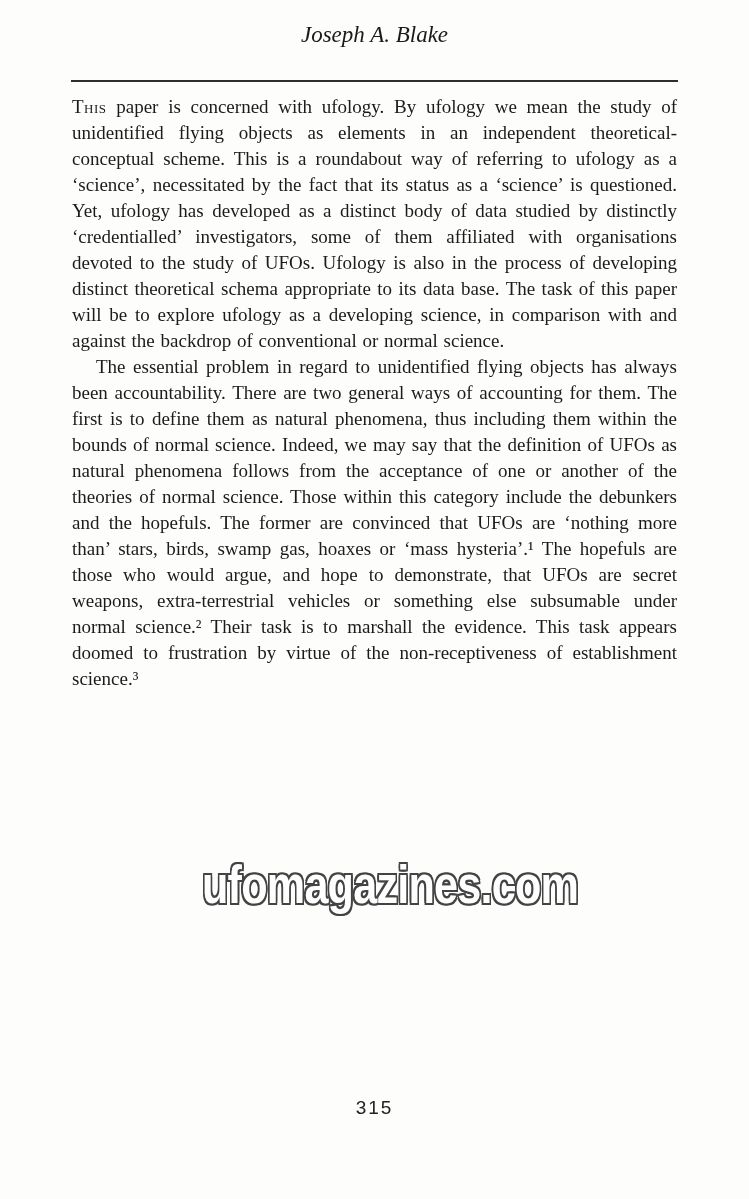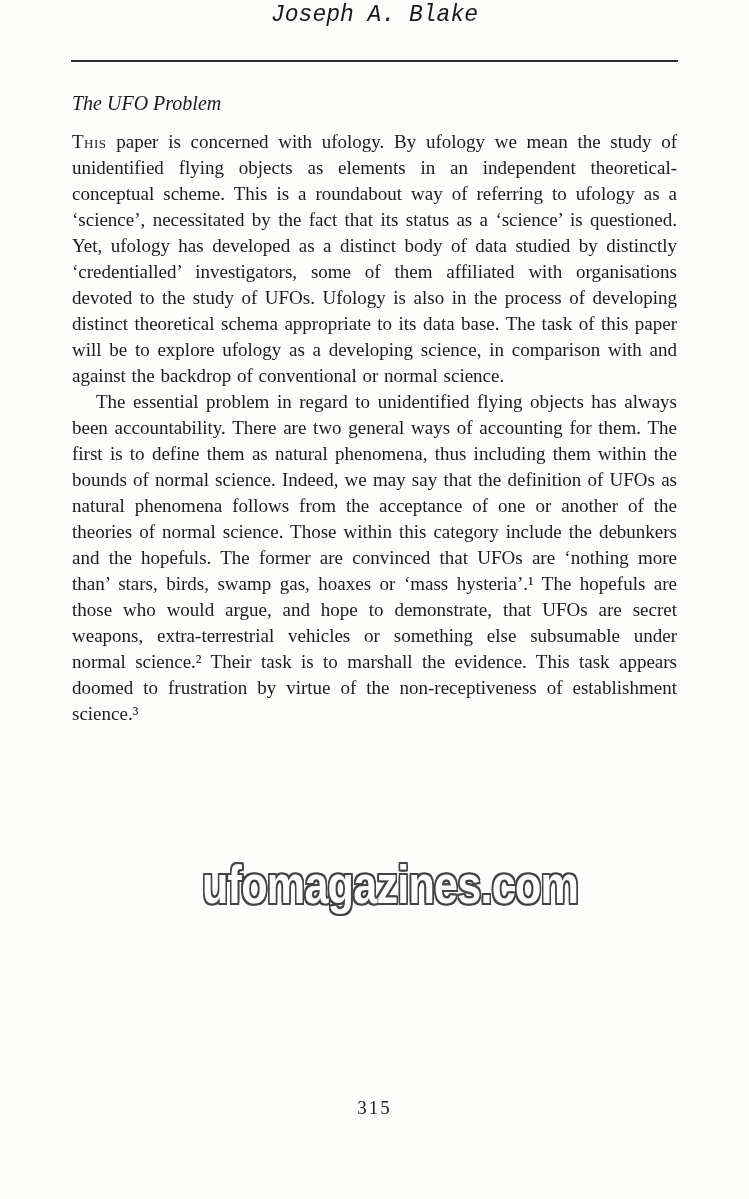--- a/index.html
+++ b/index.html
@@ -22,22 +22,23 @@
     text-align: center;
     font-family: "Liberation Sans", sans-serif;
     font-weight: 700;
     font-size: 26px;
     line-height: 44px;
     letter-spacing: 0.4px;
     color: #171717;
   }
   .title-line { display: block; }
   .author {
+    margin-top: 20px;
     text-align: center;
-    font-family: Liberation Mono, monospace;
+    font-family: Liberation Serif, serif;
     font-style: italic;
     font-size: 23px;
     line-height: 30px;
     color: #1a1a1a;
   }
   .rule {
     margin: 30px 71px 0;
     border: 0;
     border-top: 2px solid #2e2e2e;
   }
@@ -64,21 +65,21 @@
   .lead-smallcaps {
     font-variant: small-caps;
     letter-spacing: 0.5px;
   }
   .page-number {
     position: absolute;
     top: 1097px;
     left: 0;
     width: 100%;
     text-align: center;
-    font-family: Liberation Serif, serif;
+    font-family: Liberation Sans, sans-serif;
     font-size: 19px;
     letter-spacing: 2px;
     color: #222222;
   }
   .watermark {
     position: absolute;
     top: 854px;
     left: 16px;
     width: 100%;
     text-align: center;
@@ -107,21 +108,20 @@
 </head>
 <body>
 
 <div class="page">
 
 
   <div class="author">Joseph A. Blake</div>
 
   <hr class="rule">
 
-  <h2 class="section-heading">The UFO Problem</h2>
 
   <div class="body-text">
     <p><span class="lead-smallcaps">This</span><span> paper is concerned with ufology. By ufology we mean the study of unidentified flying objects as elements in an independent theoretical-conceptual scheme. This is a roundabout way of referring to ufology as a ‘science’, necessitated by the fact that its status as a ‘science’ is questioned. Yet, ufology has developed as a distinct body of data studied by distinctly ‘credentialled’ investigators, some of them affiliated with organisations devoted to the study of UFOs. Ufology is also in the process of developing distinct theoretical schema appropriate to its data base. The task of this paper will be to explore ufology as a developing science, in comparison with and against the backdrop of conventional or normal science.</span></p>
     <p class="indent">The essential problem in regard to unidentified flying objects has always been accountability. There are two general ways of accounting for them. The first is to define them as natural phenomena, thus including them within the bounds of normal science. Indeed, we may say that the definition of UFOs as natural phenomena follows from the acceptance of one or another of the theories of normal science. Those within this category include the debunkers and the hopefuls. The former are convinced that UFOs are ‘nothing more than’ stars, birds, swamp gas, hoaxes or ‘mass hysteria’.¹ The hopefuls are those who would argue, and hope to demonstrate, that UFOs are secret weapons, extra-terrestrial vehicles or something else subsumable under normal science.² Their task is to marshall the evidence. This task appears doomed to frustration by virtue of the non-receptiveness of establishment science.³</p>
   </div>
 
   <div class="watermark">
     <span class="watermark-text">ufomagazines.com</span>
   </div>
 

